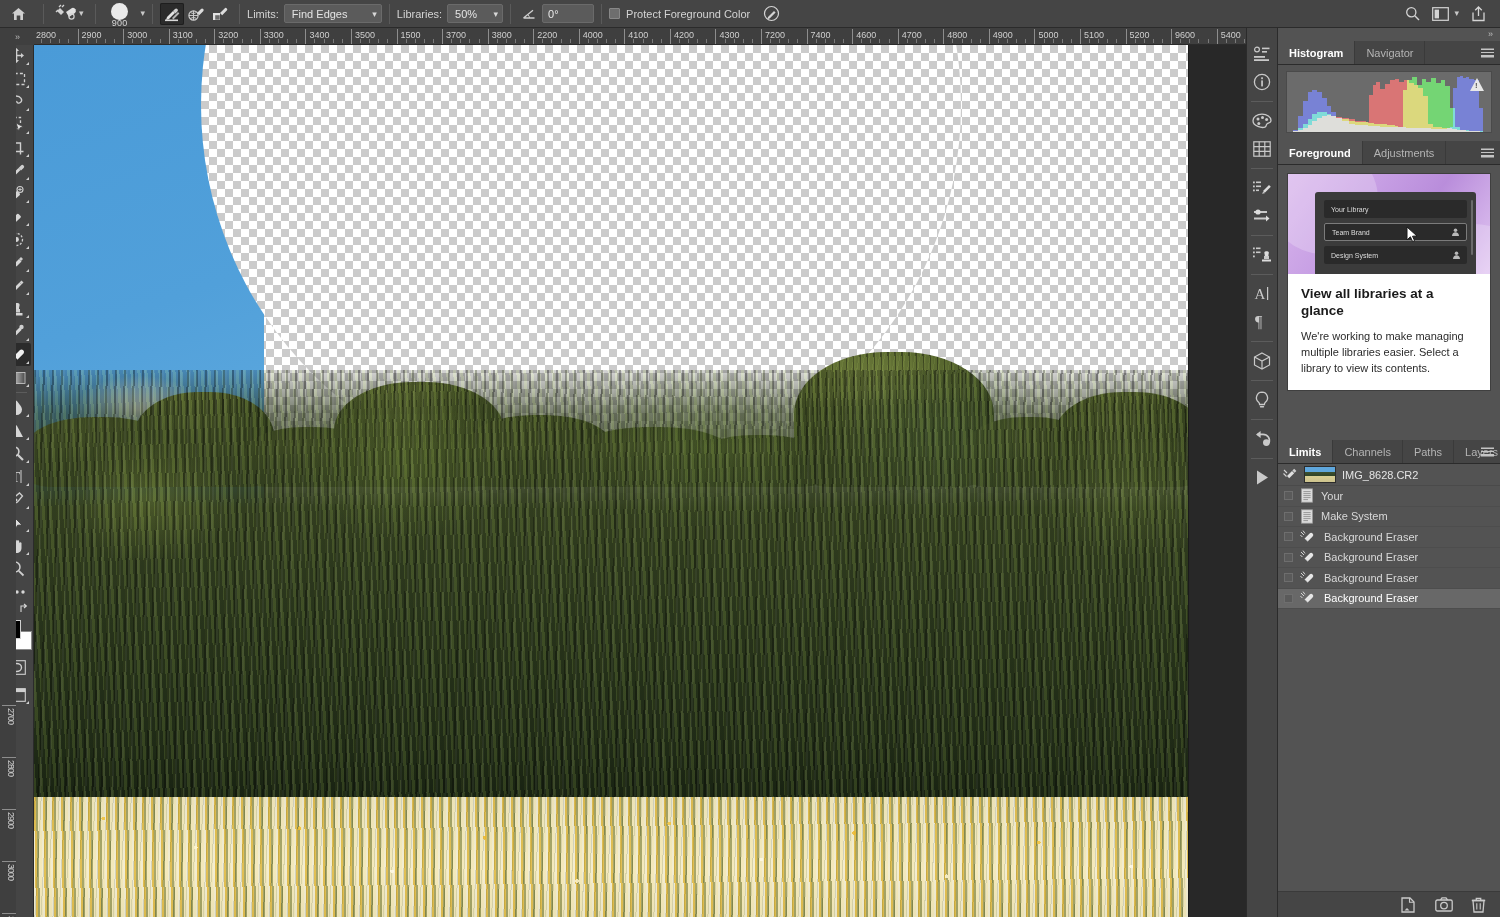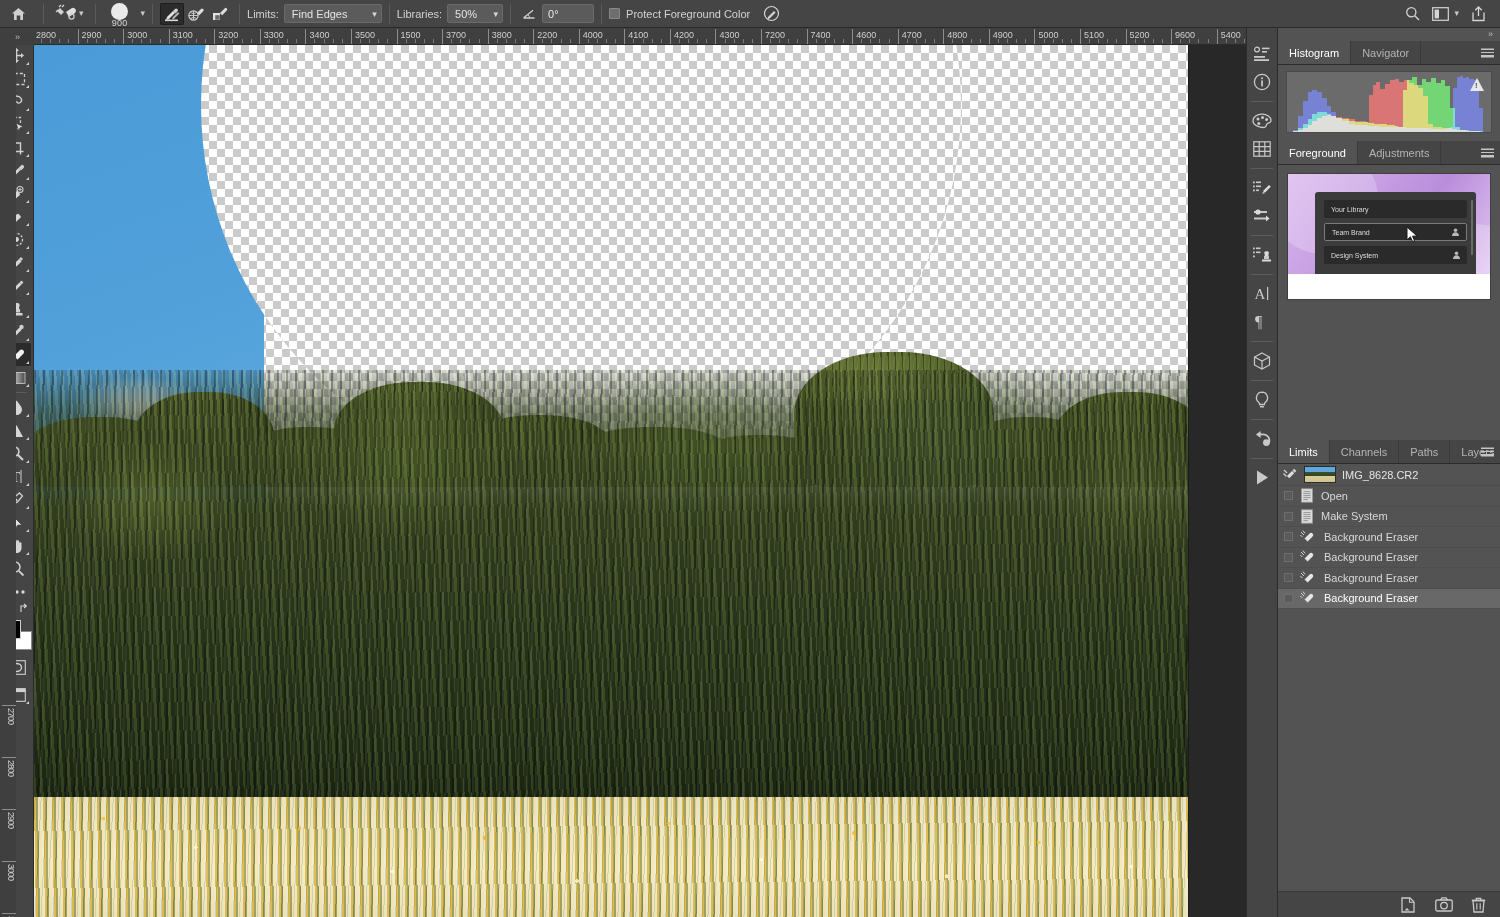--- a/index.html
+++ b/index.html
@@ -232,21 +232,21 @@
   }
   .tabs {
     display: flex; align-items: stretch; height: 24px; background: #454545;
     border-bottom: 1px solid #2b2b2b; position: relative;
   }
   .tab {
     padding: 0 11px; display: flex; align-items: center;
     font-size: 11px; color: #b4b4b4; background: #454545;
     border-right: 1px solid #3a3a3a;
   }
-  .tab.active { background: #535353; color: #ffffff; font-weight: normal; }
+  .tab.active { background: #535353; color: #ffffff; font-weight: bold; }
   .panel-menu {
     position: absolute; right: 6px; top: 50%; transform: translateY(-50%);
     width: 13px; height: 9px;
     background: linear-gradient(#c4c4c4 0 1.5px, transparent 1.5px 3.5px,
                 #c4c4c4 3.5px 5px, transparent 5px 7px, #c4c4c4 7px 8.5px);
   }
   
   .hist-body { background: #535353; padding: 6px 8px 8px; }
   .hist-plot {
     position: relative; height: 62px; background: #6b6b6b;
@@ -1084,20 +1084,22 @@
                   <path d="M0 9 c0-2.6 1.8-4.2 4-4.2 S8 6.4 8 9z" fill="#b9b9b9"></path>
                 </svg>
             </div>
             <div class="hero-scroll"></div>
           </div>
           <svg class="hero-cursor" width="13" height="17" viewBox="0 0 13 17">
             <path d="M1 1 L1 14 L4.4 10.8 L6.6 15.6 L8.6 14.7 L6.5 10.2 L11 10z" fill="#ffffff" stroke="#1a1a1a" stroke-width="1"></path>
           </svg>
         </div>
         <div class="lib-text">
+          <div class="lib-title">View all libraries at a glance</div>
+          <div class="lib-desc">We're working to make managing multiple libraries easier. Select a library to view its contents.</div>
         </div>
       </div>
     </div>
 
     <div class="hist-panel">
       <div class="tabs">
         <div class="tab active">
             <span>Limits</span>
           </div>
         <div class="tab">
@@ -1122,21 +1124,21 @@
         <span style="font-size:11px;color:#e4e4e4">IMG_8628.CR2</span>
       </div>
 
       <div class="hist-list" id="history-list">
           <div class="hist-row">
             <span class="hist-check"></span>
             <svg width="14" height="15" viewBox="0 0 14 15">
               <rect x="1.5" y=".8" width="11" height="13.4" fill="#dcdcdc" stroke="#9a9a9a" stroke-width=".8"></rect>
               <path d="M3.4 3.6 h7.2 M3.4 5.6 h7.2 M3.4 7.6 h7.2 M3.4 9.6 h7.2 M3.4 11.6 h4.6" stroke="#8d8d8d" stroke-width=".9"></path>
             </svg>
-            <span>Open</span>
+            <span>Your</span>
           </div>
           <div class="hist-row">
             <span class="hist-check"></span>
             <svg width="14" height="15" viewBox="0 0 14 15">
               <rect x="1.5" y=".8" width="11" height="13.4" fill="#dcdcdc" stroke="#9a9a9a" stroke-width=".8"></rect>
               <path d="M3.4 3.6 h7.2 M3.4 5.6 h7.2 M3.4 7.6 h7.2 M3.4 9.6 h7.2 M3.4 11.6 h4.6" stroke="#8d8d8d" stroke-width=".9"></path>
             </svg>
             <span>Make System</span>
           </div>
           <div class="hist-row">

